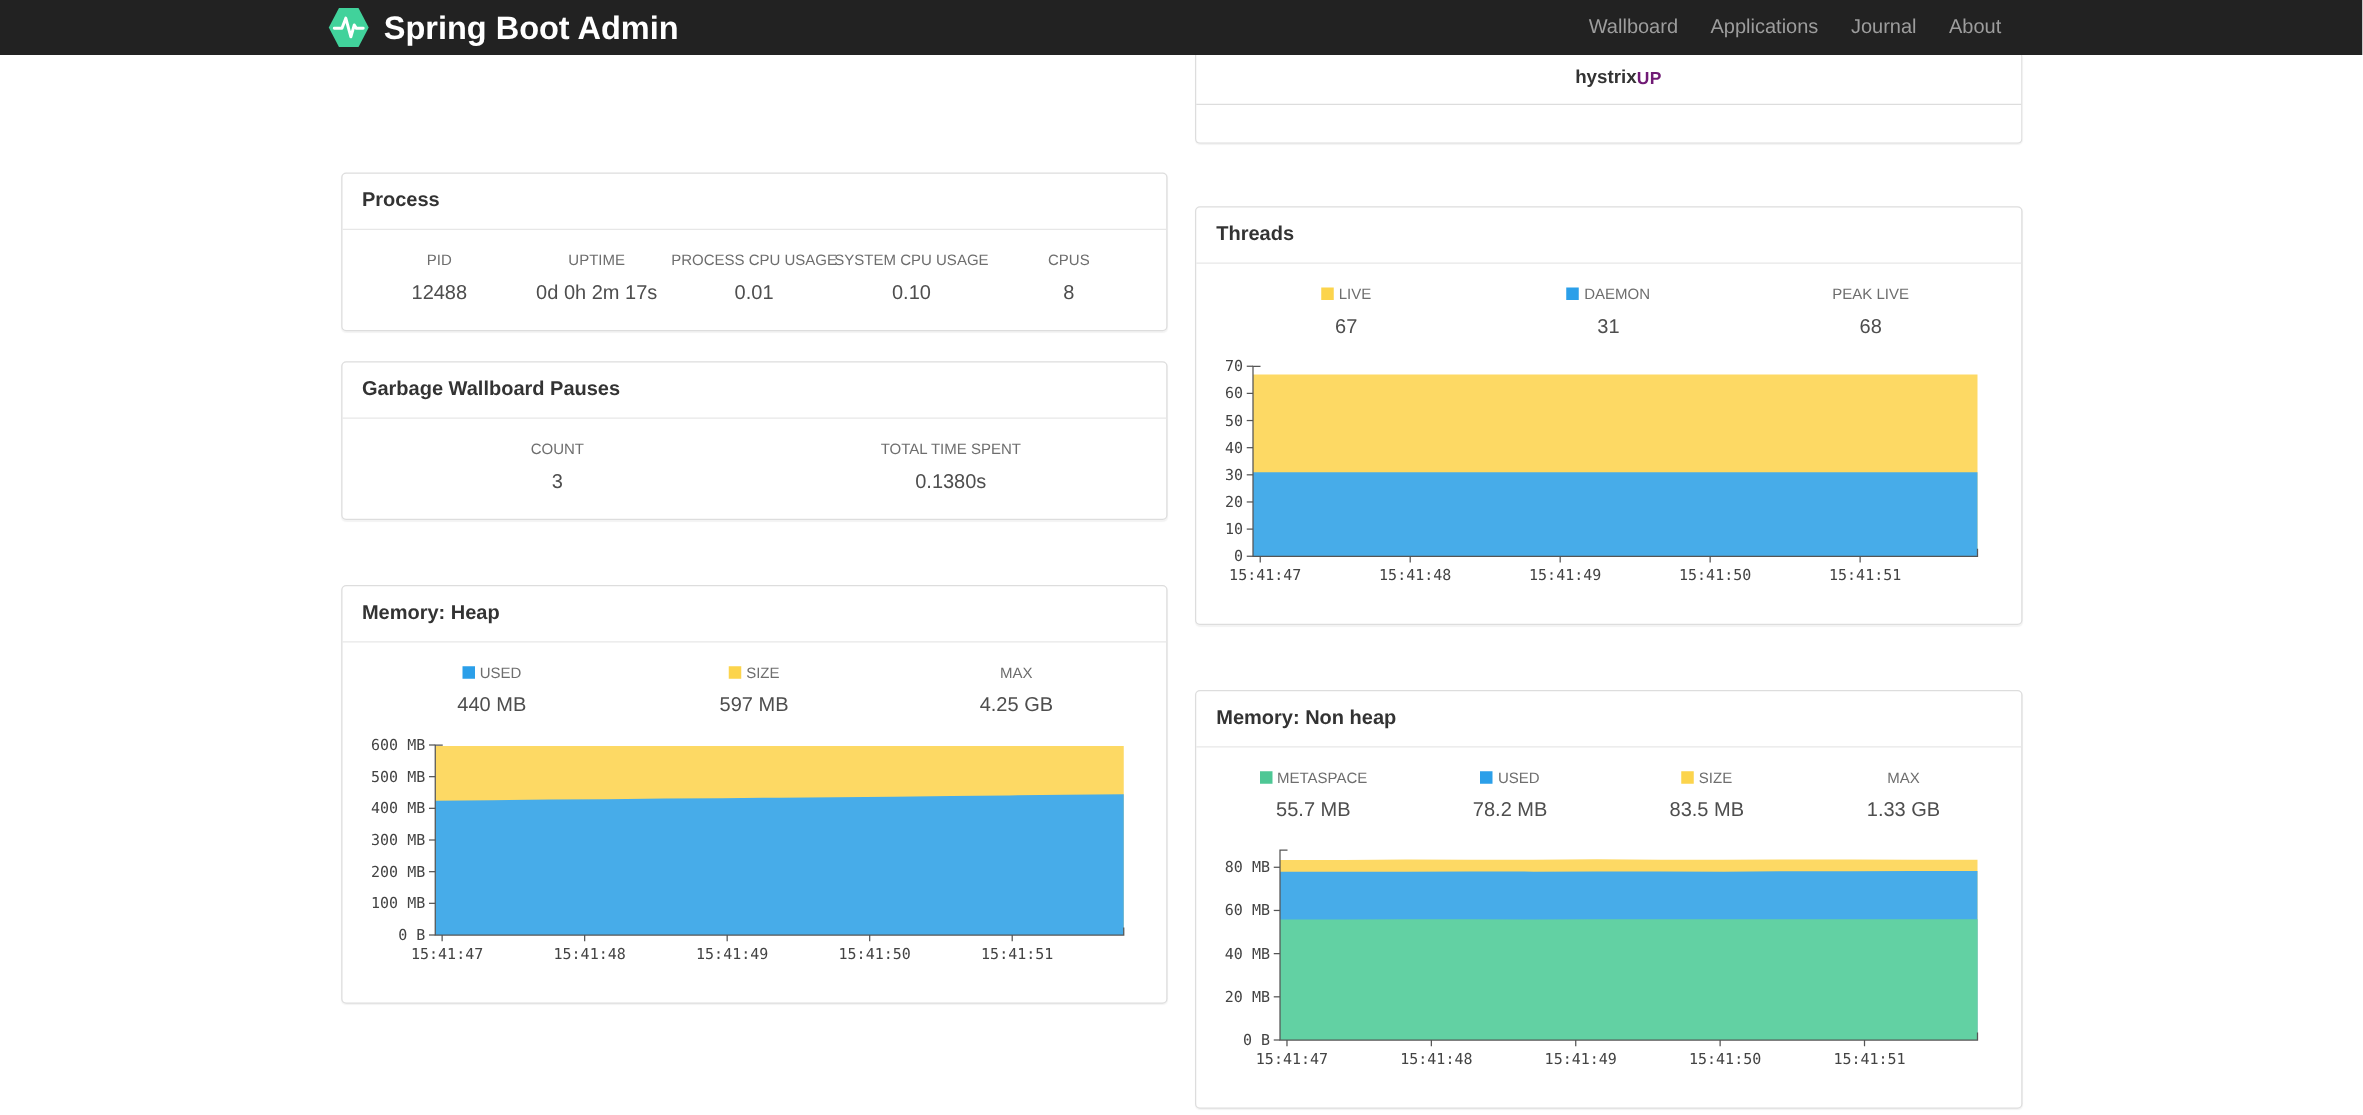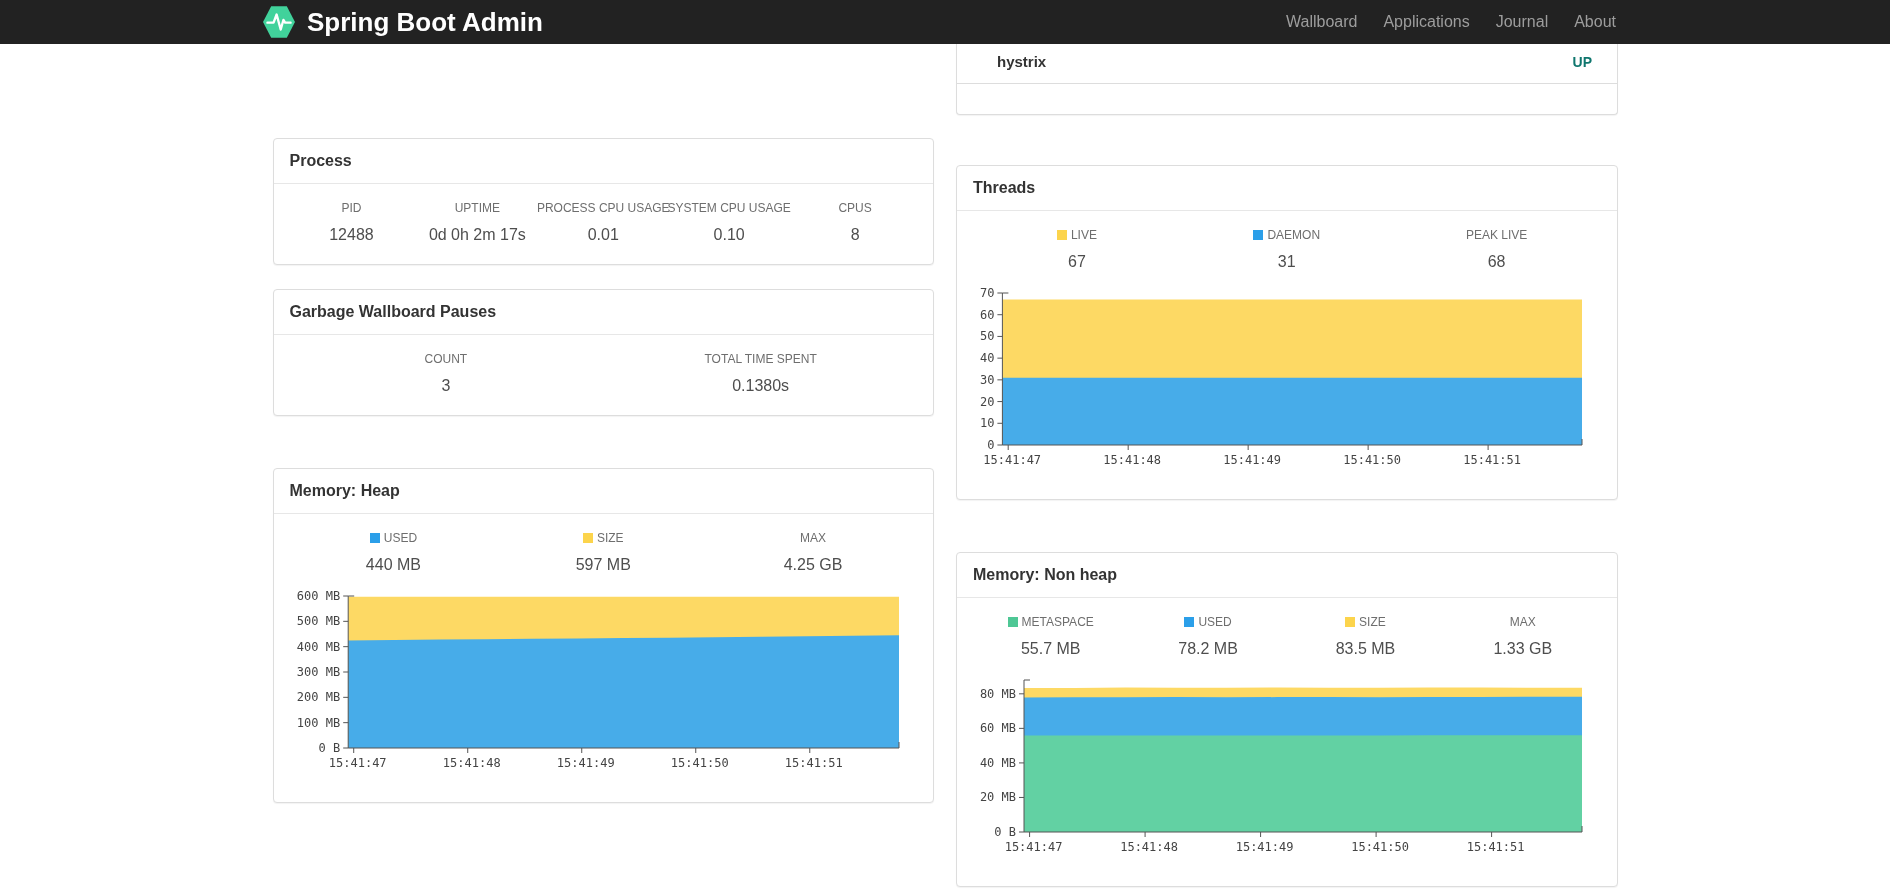--- a/index.html
+++ b/index.html
@@ -2,37 +2,37 @@
 <html><head>
 <meta charset="utf-8">
 <style>
   html,body{margin:0;padding:0;background:#fff;font-family:"Liberation Sans",sans-serif;color:#333;}
   body{min-height:892px;width:1890px;overflow-x:hidden;}
   
   .navbar{background:#222;height:44px;width:100%;}
   .navbar-inner{max-width:1368px;margin:0 auto;display:flex;align-items:center;justify-content:space-between;height:100%;}
   .brand{display:flex;align-items:center;gap:10px;color:#fff;font-weight:bold;font-size:26px;text-decoration:none;white-space:nowrap;}
   .brand svg{display:block;}
-  .nav-links{list-style:none;display:flex;margin:0;padding:0;}
+  .nav-links{list-style:none;display:flex;margin:15px;padding:0;}
   .nav-links a{color:#9d9d9d;font-size:16px;padding:0 13px;text-decoration:none;line-height:44px;display:block;}
   
   .container{max-width:1345px;margin:0 auto;}
   .grid{display:grid;grid-template-columns:1fr 1fr;gap:22px;align-items:start;}
   .col{min-width:0;}
   .col-left{padding-top:94px;}
   
   .panel{background:#fff;border:1px solid #ddd;border-radius:4px;box-shadow:0 1px 1px rgba(0,0,0,.05);}
   .panel-heading{padding:13px 16px;font-size:16px;font-weight:bold;color:#333;border-bottom:1px solid #e7e7e7;}
   .panel-body{padding:17px 15px 20px;}
   .mb24{margin-bottom:24px;}
   .mb50{margin-bottom:50px;}
   .mb52{margin-bottom:52px;}
   
   .health-panel{border-top:none;border-radius:0 0 4px 4px;}
-  .health-row{display:flex;justify-content:space-between;align-items:center;padding:9px 24px 13px 40px;border-bottom:1px solid #ddd;}
+  .health-row{display:flex;justify-content:center;align-items:center;padding:9px 24px 13px 40px;border-bottom:1px solid #ddd;}
   .health-app{font-size:15px;font-weight:bold;color:#333;}
   .health-status{font-size:14px;font-weight:bold;letter-spacing:.3px;}
   .health-pad{height:30px;}
   
   .metrics{display:flex;}
   .metric{flex:1;text-align:center;min-width:0;}
   .metric-label{font-size:12px;color:#6e6e6e;display:flex;align-items:center;justify-content:center;gap:4px;white-space:nowrap;}
   .swatch{width:10px;height:10px;display:inline-block;flex:none;}
   .metric-value{font-size:16px;color:#4e4e4e;margin-top:11px;white-space:nowrap;}
   
@@ -193,21 +193,21 @@
         </div>
       </div>
 
     </div>
 
     <div class="col">
 
       <div class="panel health-panel mb50">
         <div class="health-row">
           <span class="health-app">hystrix</span>
-          <span class="health-status" id="health-status" style="color: #0f766e;">UP</span>
+          <span class="health-status" id="health-status" style="color: #701a75;">UP</span>
         </div>
         <div class="health-pad"></div>
       </div>
 
       <div class="panel mb52">
         <div class="panel-heading">Threads</div>
         <div class="panel-body">
           <div class="metrics">
               <div class="metric">
                 <div class="metric-label">

